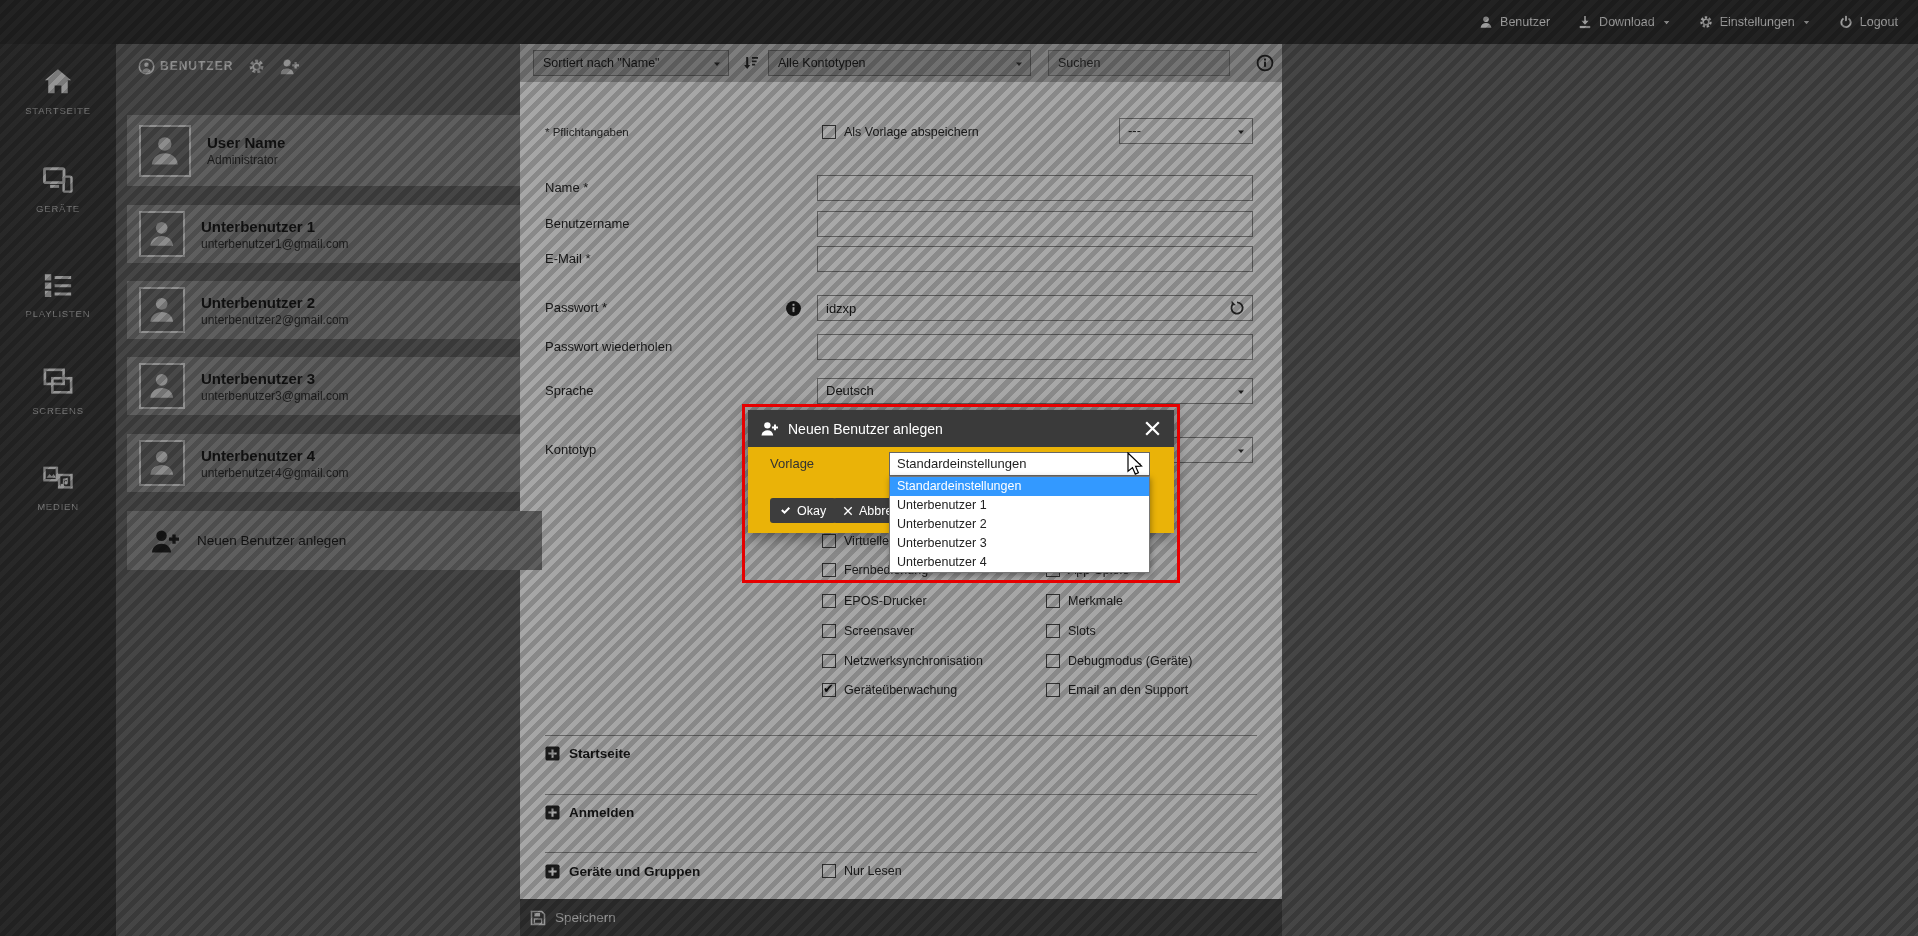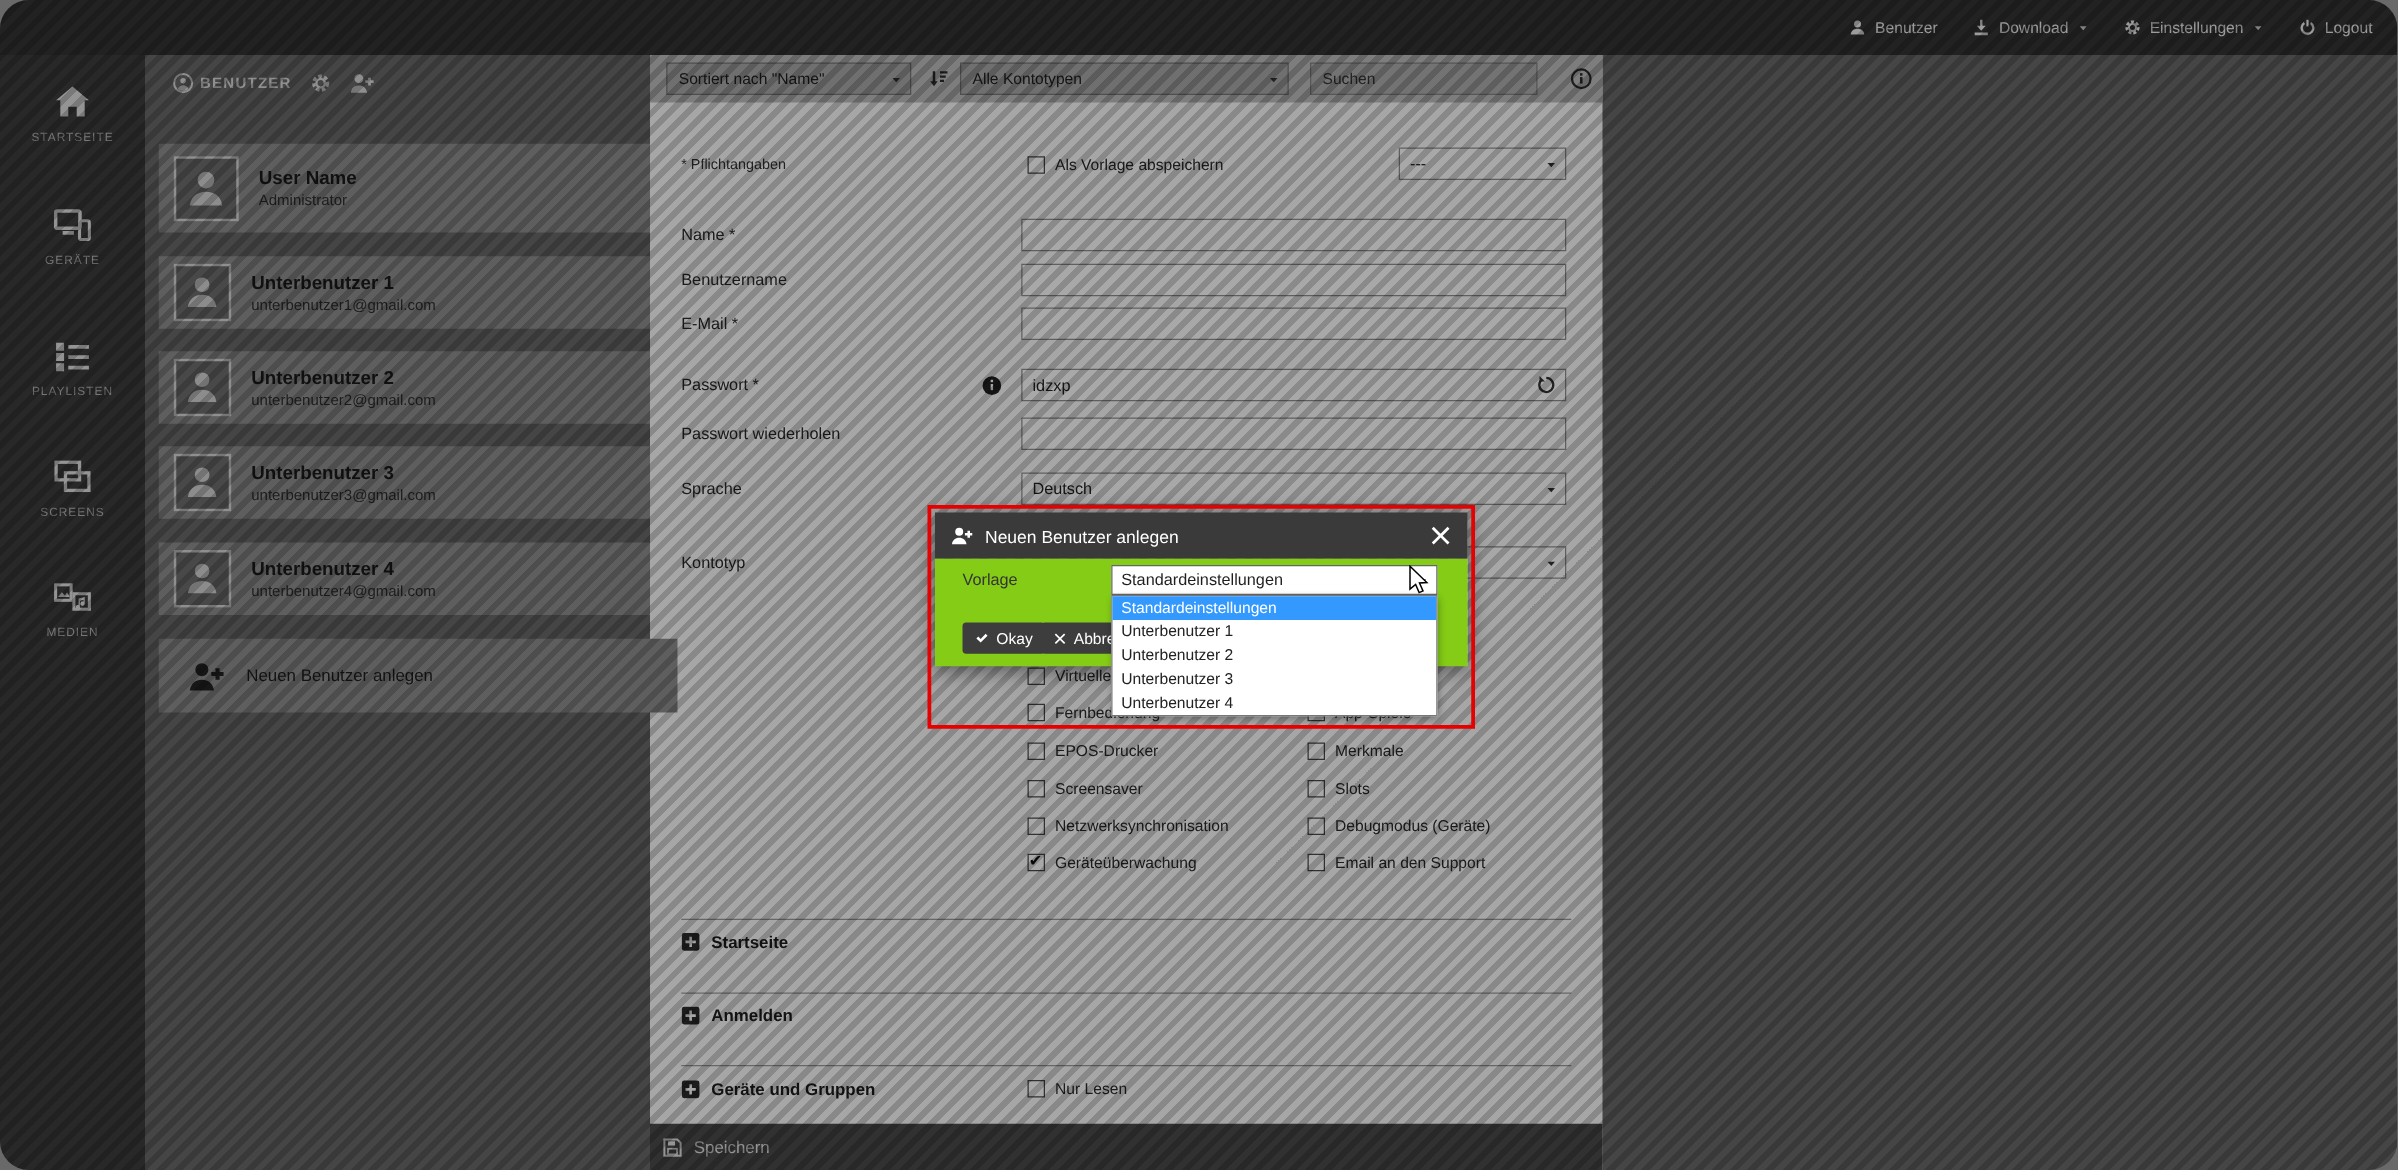--- a/index.html
+++ b/index.html
@@ -1,18 +1,18 @@
 <!DOCTYPE html>
 <html><head>
 <meta charset="utf-8">
 <style>
   *{margin:0;padding:0;box-sizing:border-box;}
   html,body{width:1918px;height:936px;overflow:hidden;}
   body{font-family:"Liberation Sans",sans-serif;background:#696969;}
-  .app{position:relative;width:1918px;height:936px;overflow:hidden;background:#696969;border-radius:23px;}
+  .app{position:relative;width:1918px;height:936px;overflow:hidden;background:#696969;}
   .ic{display:inline-block;line-height:0;}
   .ic svg{width:100%;height:100%;display:block;}
 
   
   .topbar{position:absolute;left:0;top:0;width:1918px;height:44px;background:#333;display:flex;justify-content:flex-end;align-items:center;gap:28px;padding-right:20px;z-index:2;}
   .tb-item{display:flex;align-items:center;gap:7px;color:#ededed;font-size:12.5px;cursor:pointer;}
   .tb-item .ic{width:14px;height:14px;color:#ededed;}
   .tb-item .tb-caret{width:9px;height:9px;}
 
   
@@ -62,21 +62,21 @@
   
   .overlay{position:absolute;inset:0;z-index:50;pointer-events:none;
     background:repeating-linear-gradient(135deg, rgba(0,0,0,.46) 0px, rgba(0,0,0,.46) 5px, rgba(0,0,0,.34) 5px, rgba(0,0,0,.34) 10px);}
 
   
   .modal{position:absolute;left:748px;top:410px;width:426px;z-index:100;box-shadow:0 3px 16px rgba(0,0,0,.5);}
   .modal-title{height:37px;background:#3a3a3a;display:flex;align-items:center;gap:10px;padding:0 13px;color:#fff;}
   .modal-title .ic{width:17px;height:17px;color:#fff;}
   .mt-text{font-size:14px;}
   .mt-close{margin-left:auto;width:15px;height:15px;cursor:pointer;}
-  .modal-body{position:relative;height:86px;background:#84cc16;padding-left:36px;}
+  .modal-body{position:relative;height:86px;background:#eab308;padding-left:36px;}
   .m-label{position:absolute;left:22px;top:9px;font-size:13px;color:#333;line-height:16px;}
   .msel{position:absolute;left:141px;top:5px;width:261px;height:24px;background:#fff;border:1px solid #666;font-size:13px;color:#1f1f1f;line-height:22px;padding:0 20px 0 7px;cursor:pointer;}
   .msel .sel-caret{top:7px;color:#444;}
   .mbtn{position:absolute;display:inline-flex;align-items:center;gap:6px;height:25px;padding:0 10px;background:#3d3d3d;color:#fff;font-size:12.5px;border-radius:3px;cursor:pointer;white-space:nowrap;}
   .mbtn .ic{color:#fff;flex:none;}
   .dropdown{position:absolute;left:889px;top:476px;width:261px;background:#fff;border:1px solid #767676;z-index:120;box-shadow:1px 2px 6px rgba(0,0,0,.35);}
   .opt{height:19px;line-height:19px;padding:0 7px;font-size:12.5px;color:#222;cursor:pointer;white-space:nowrap;overflow:hidden;}
   .opt.checked{background:#3399ff;color:#fff;}
   .annotation{position:absolute;left:742px;top:404px;width:438px;height:179px;border:3px solid #e60000;z-index:300;pointer-events:none;}
   .cursor{position:absolute;left:1126px;top:452px;width:19px;height:25px;z-index:400;}

